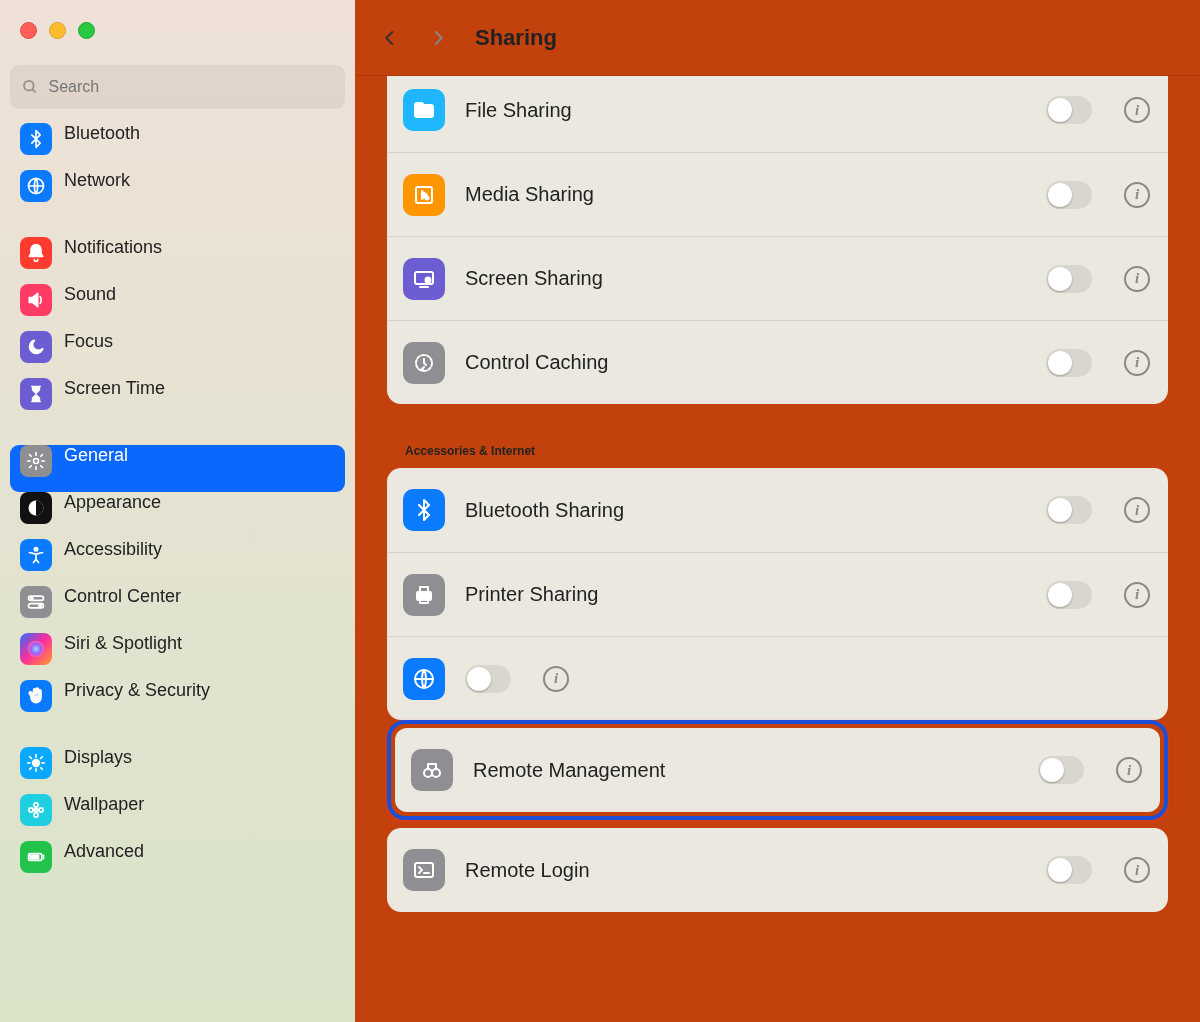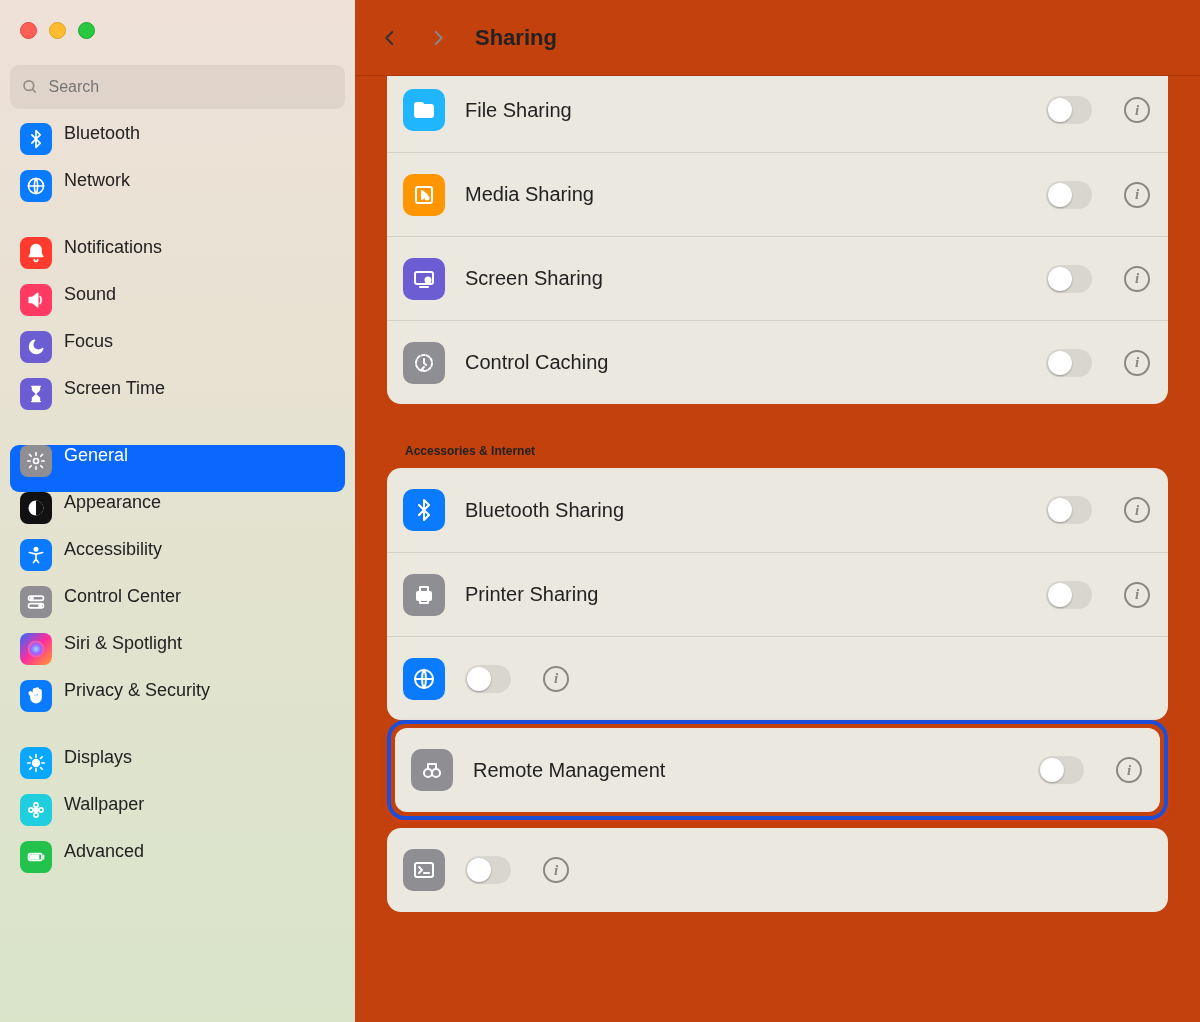--- a/index.html
+++ b/index.html
@@ -324,19 +324,20 @@
           </div>
         </div>
         <div class="card" style="margin-top: 8px;">
           <div class="row">
             <div class="row-icon" style="background: rgb(142, 142, 147);">
               <svg viewBox="0 0 24 24" fill="none" stroke="#fff" stroke-width="2" stroke-linecap="round" stroke-linejoin="round">
                 <rect x="3" y="5" width="18" height="14" rx="2"></rect>
                 <path d="M7 9l3 3-3 3M12 15h5"></path>
               </svg>
             </div>
+            <div class="row-label">Remote Login</div>
             <div class="toggle"></div>
             <div class="info-btn">i</div>
           </div>
         </div>
       </div>
   </div>
 </div>
 
 </body></html>

